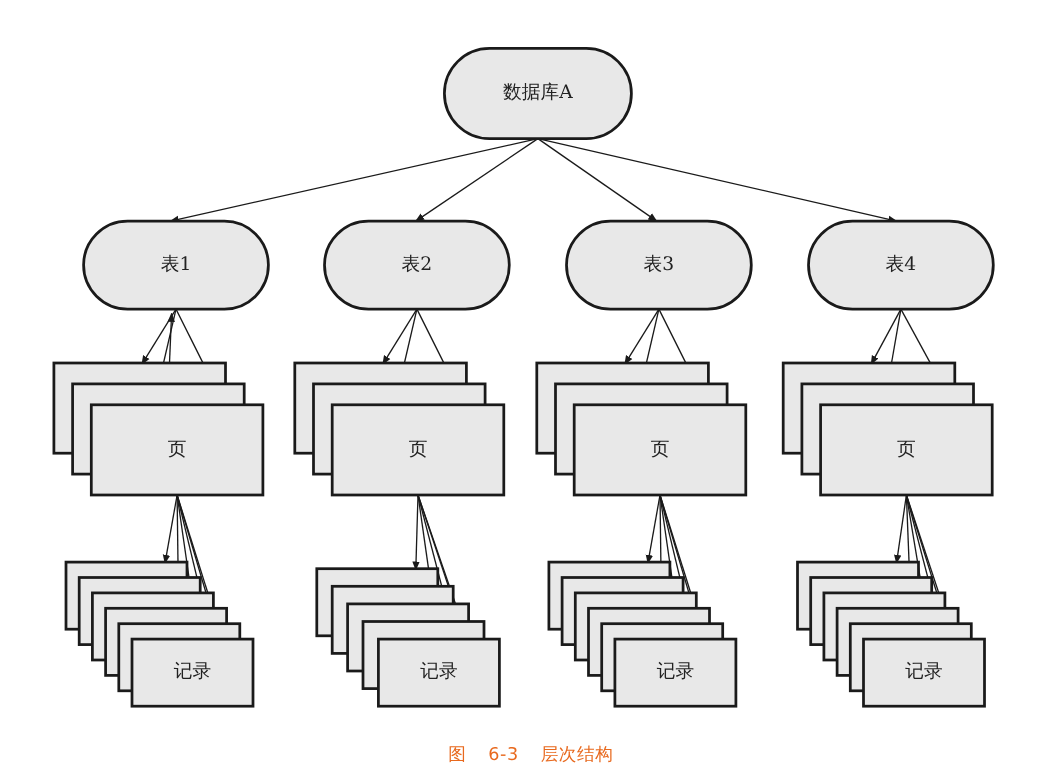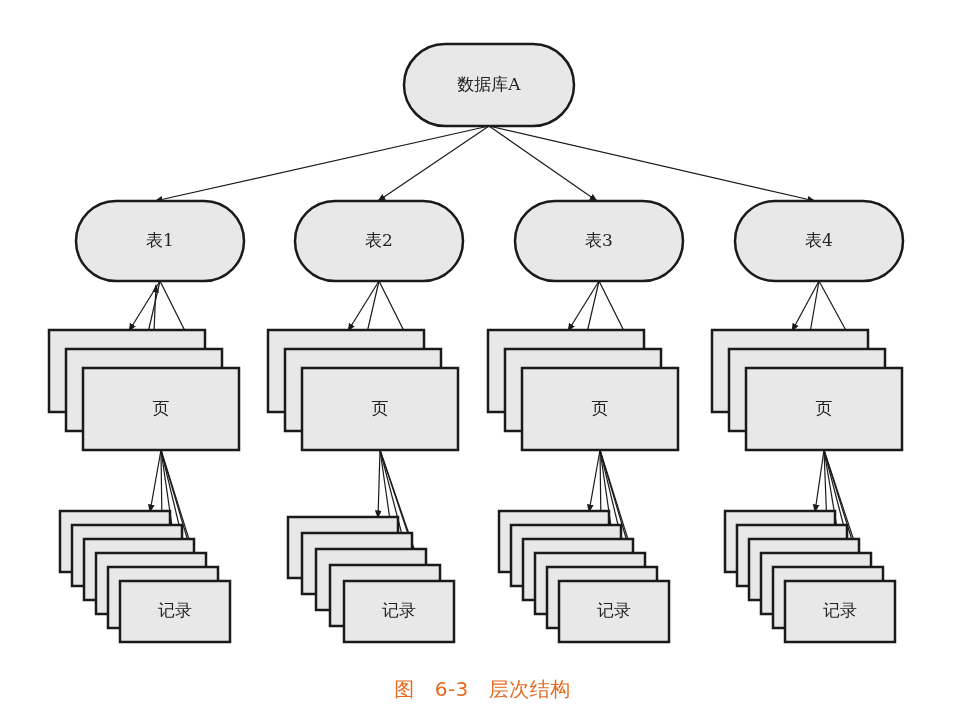--- a/index.html
+++ b/index.html
@@ -1,21 +1,21 @@
 <!DOCTYPE html>
 <html><head>
 <meta charset="utf-8">
 <style>
   html, body { margin: 0; padding: 0; background: #ffffff; }
   body { width: 965px; height: 713px; position: relative; overflow: hidden;
          font-family: "DejaVu Serif", "Liberation Serif", serif; }
   #diagram { position: absolute; left: 0; top: 0; }
   .node-text { font-family: "DejaVu Serif", "Liberation Serif", serif; font-size: 17px; fill: #222; }
   .caption { position: absolute; left: 0; width: 965px; top: 676px; text-align: center;
-             font-family: "DejaVu Sans", "Liberation Sans", sans-serif; font-size: 20px; color: #e8691e;
+             font-family: "DejaVu Sans", "Liberation Sans", sans-serif; font-size: 16px; color: #e8691e;
              letter-spacing: 0.5px; }
   .caption span { margin: 0 10px; }
 </style>
 </head>
 <body>
 
 <svg id="diagram" width="965" height="713" xmlns="http://www.w3.org/2000/svg">
   <defs>
     <marker id="arrow" viewBox="0 0 10 10" refX="9" refY="5" markerWidth="7" markerHeight="7" orient="auto-start-reverse">
       <path d="M0,1 L10,5 L0,9 z" fill="#1a1a1a"></path>

